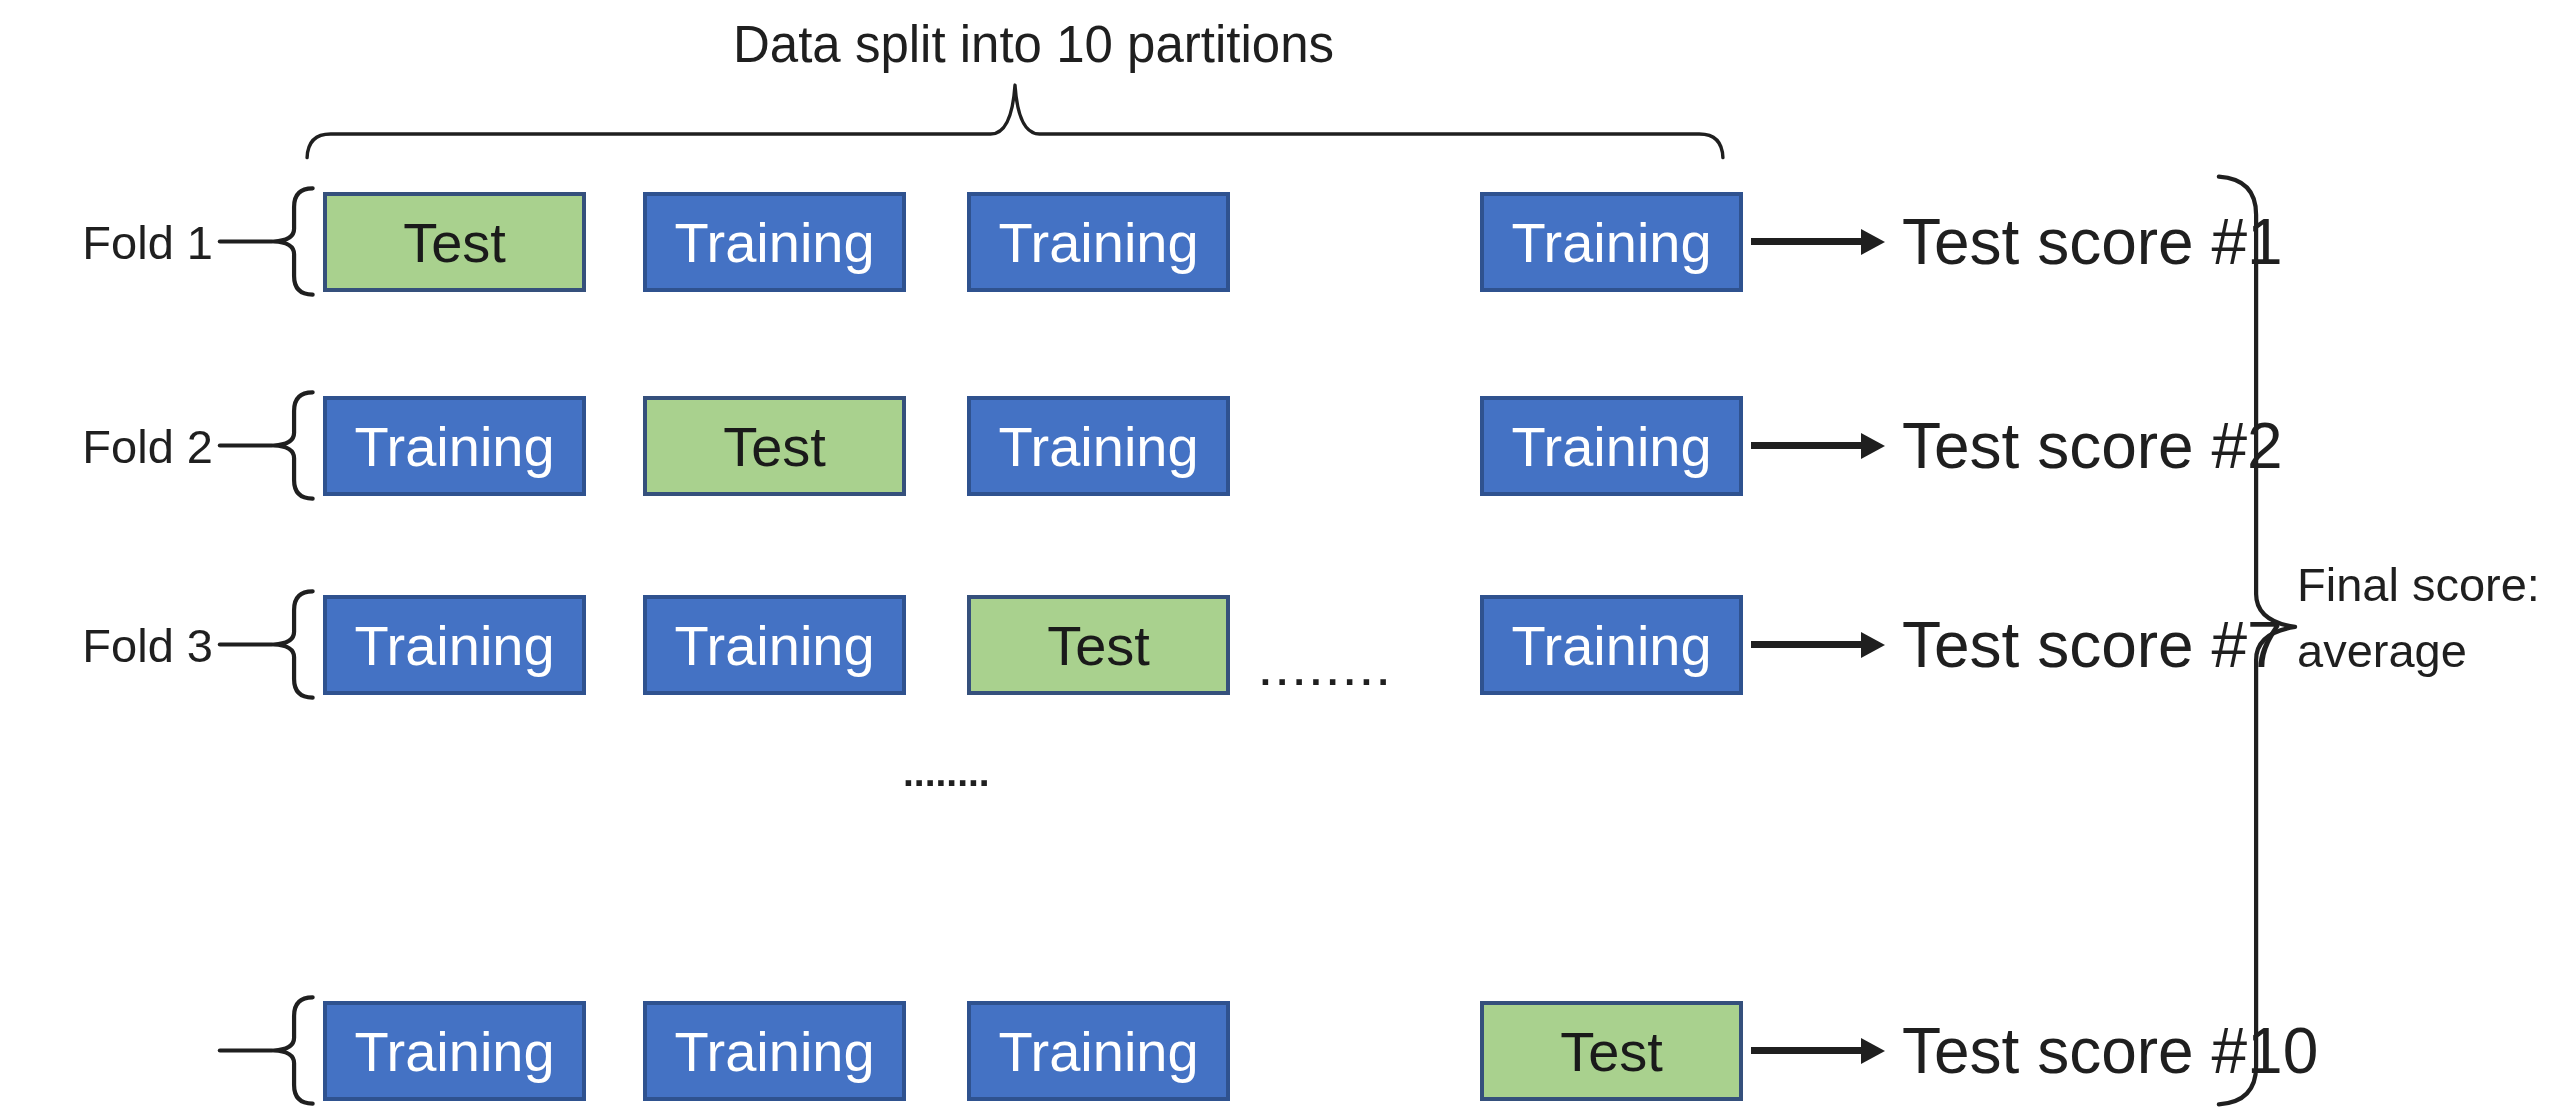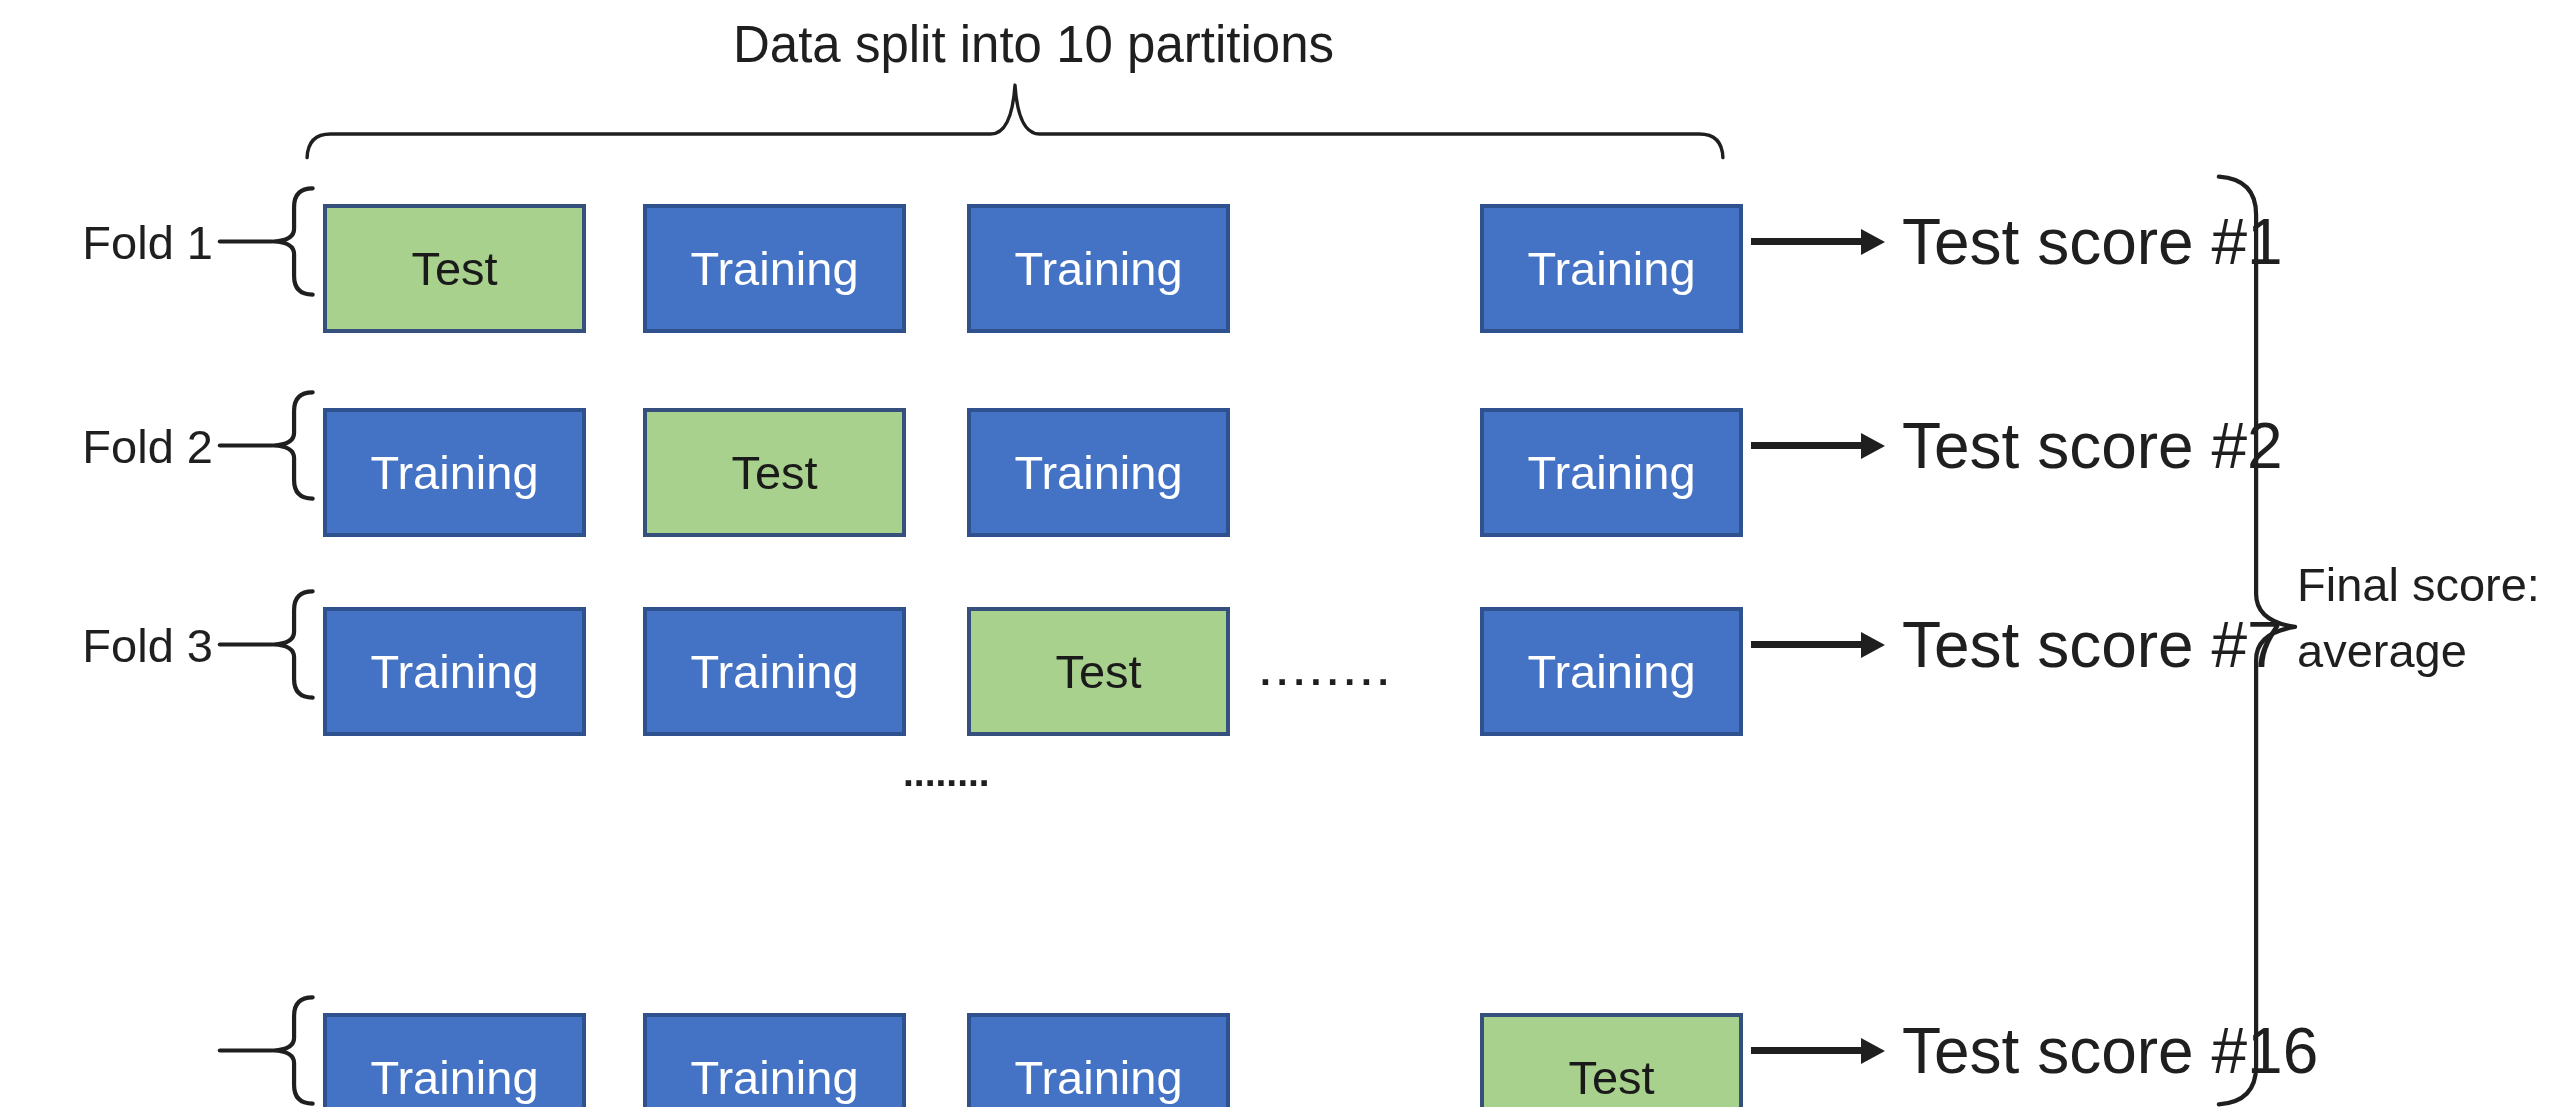--- a/index.html
+++ b/index.html
@@ -20,23 +20,23 @@
   #row-1{top:192px;} #row-2{top:396px;} #row-3{top:595px;} #row-10{top:1001px;}
 
   .fold-label{
     position:absolute; left:0; top:0; width:193px; height:100%;
     display:flex; align-items:center; justify-content:flex-end;
     font-size:47px; white-space:nowrap;
   }
   .fold-brace{left:198px; top:-6.8px; width:110px; height:113px;}
 
   .box{
-    position:absolute; top:12px; width:263px; height:129px; box-sizing:border-box;
+    position:absolute; top:0; width:263px; height:100px; box-sizing:border-box;
     display:flex; align-items:center; justify-content:center;
-    font-size:47px; white-space:nowrap;
+    font-size:56px; white-space:nowrap;
   }
   .box.training{background:var(--training-fill,#4472C4); border:4.2px solid var(--training-border,#2F528F); color:var(--training-text,#ffffff);}
   .box.test{background:var(--test-fill,#A9D18E); border:4.2px solid var(--test-border,#35507C); color:var(--test-text,#1a1a1a);}
   .p1{left:303px;} .p2{left:623px;} .p3{left:947px;} .p4{left:1460px;}
 
   .arrow{position:absolute; left:1731px; top:36px; width:134px; height:27px; display:flex; align-items:center;}
   .arrow-line{flex:1; height:6.8px; background:var(--ink,#1f1f1f);}
   .arrow-head{width:0; height:0; border-top:13.5px solid transparent; border-bottom:13.5px solid transparent; border-left:24px solid var(--ink,#1f1f1f);}
 
   .score{
@@ -125,21 +125,21 @@
       <path d="M 112 4 Q 90 4 90 26 L 90 52 Q 90 66 66 67 Q 90 68 90 82 L 90 108 Q 90 130 112 130" stroke-width="5"></path>
     </svg>
     <div class="box training p1">Training</div>
     <div class="box training p2">Training</div>
     <div class="box training p3">Training</div>
     <div class="box test p4">Test</div>
     <div class="arrow">
         <span class="arrow-line"></span>
         <span class="arrow-head"></span>
       </div>
-    <div class="score">Test score #16</div>
+    <div class="score">Test score #10</div>
   </div>
 
   <div class="hdots">........</div>
   <div class="vdots">........</div>
 
   <svg class="brace right-brace" viewBox="0 0 100 1102" aria-hidden="true">
     <path d="M 2 3 Q 46 6 46 48 L 46 496 Q 46 528 92 535 Q 46 542 46 574 L 46 1054 Q 46 1096 2 1099" stroke-width="5"></path>
   </svg>
 
   <div class="final">

